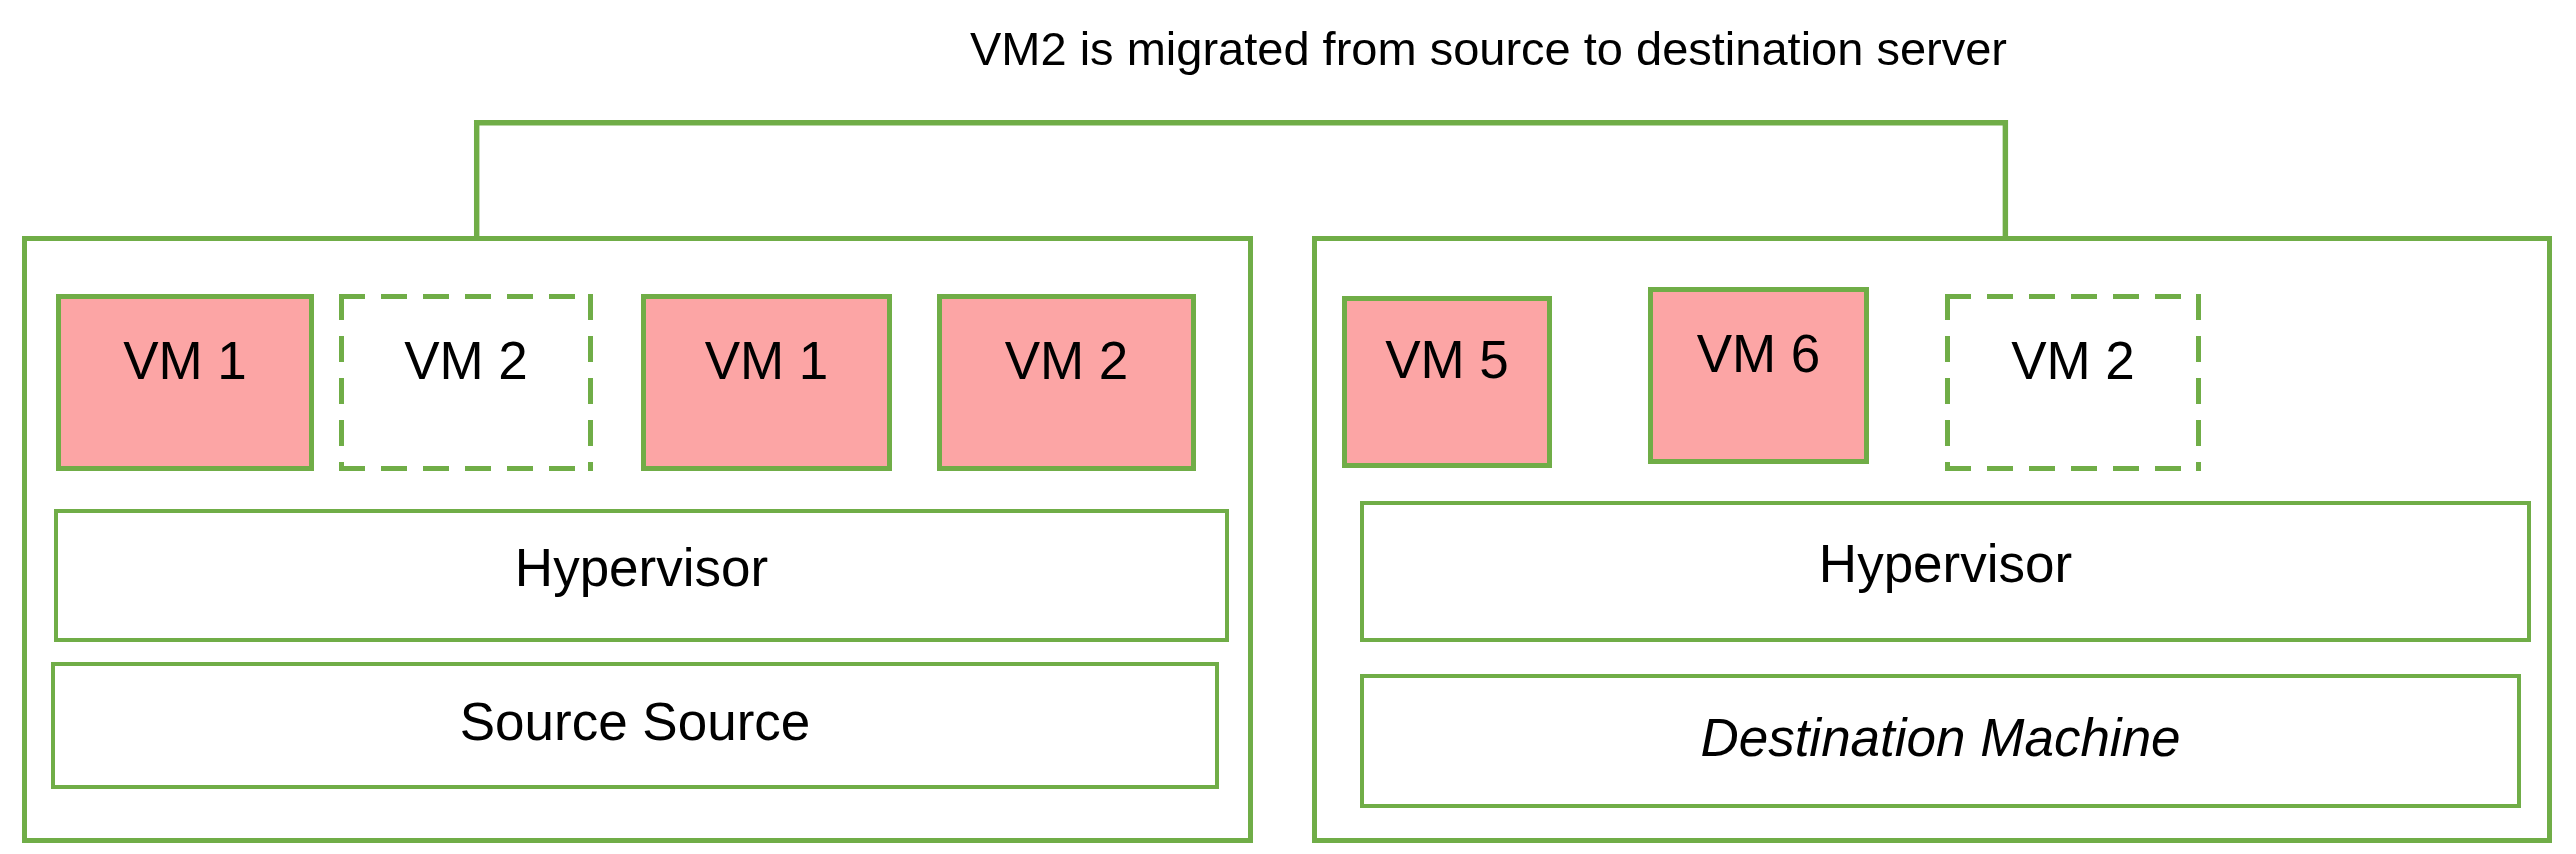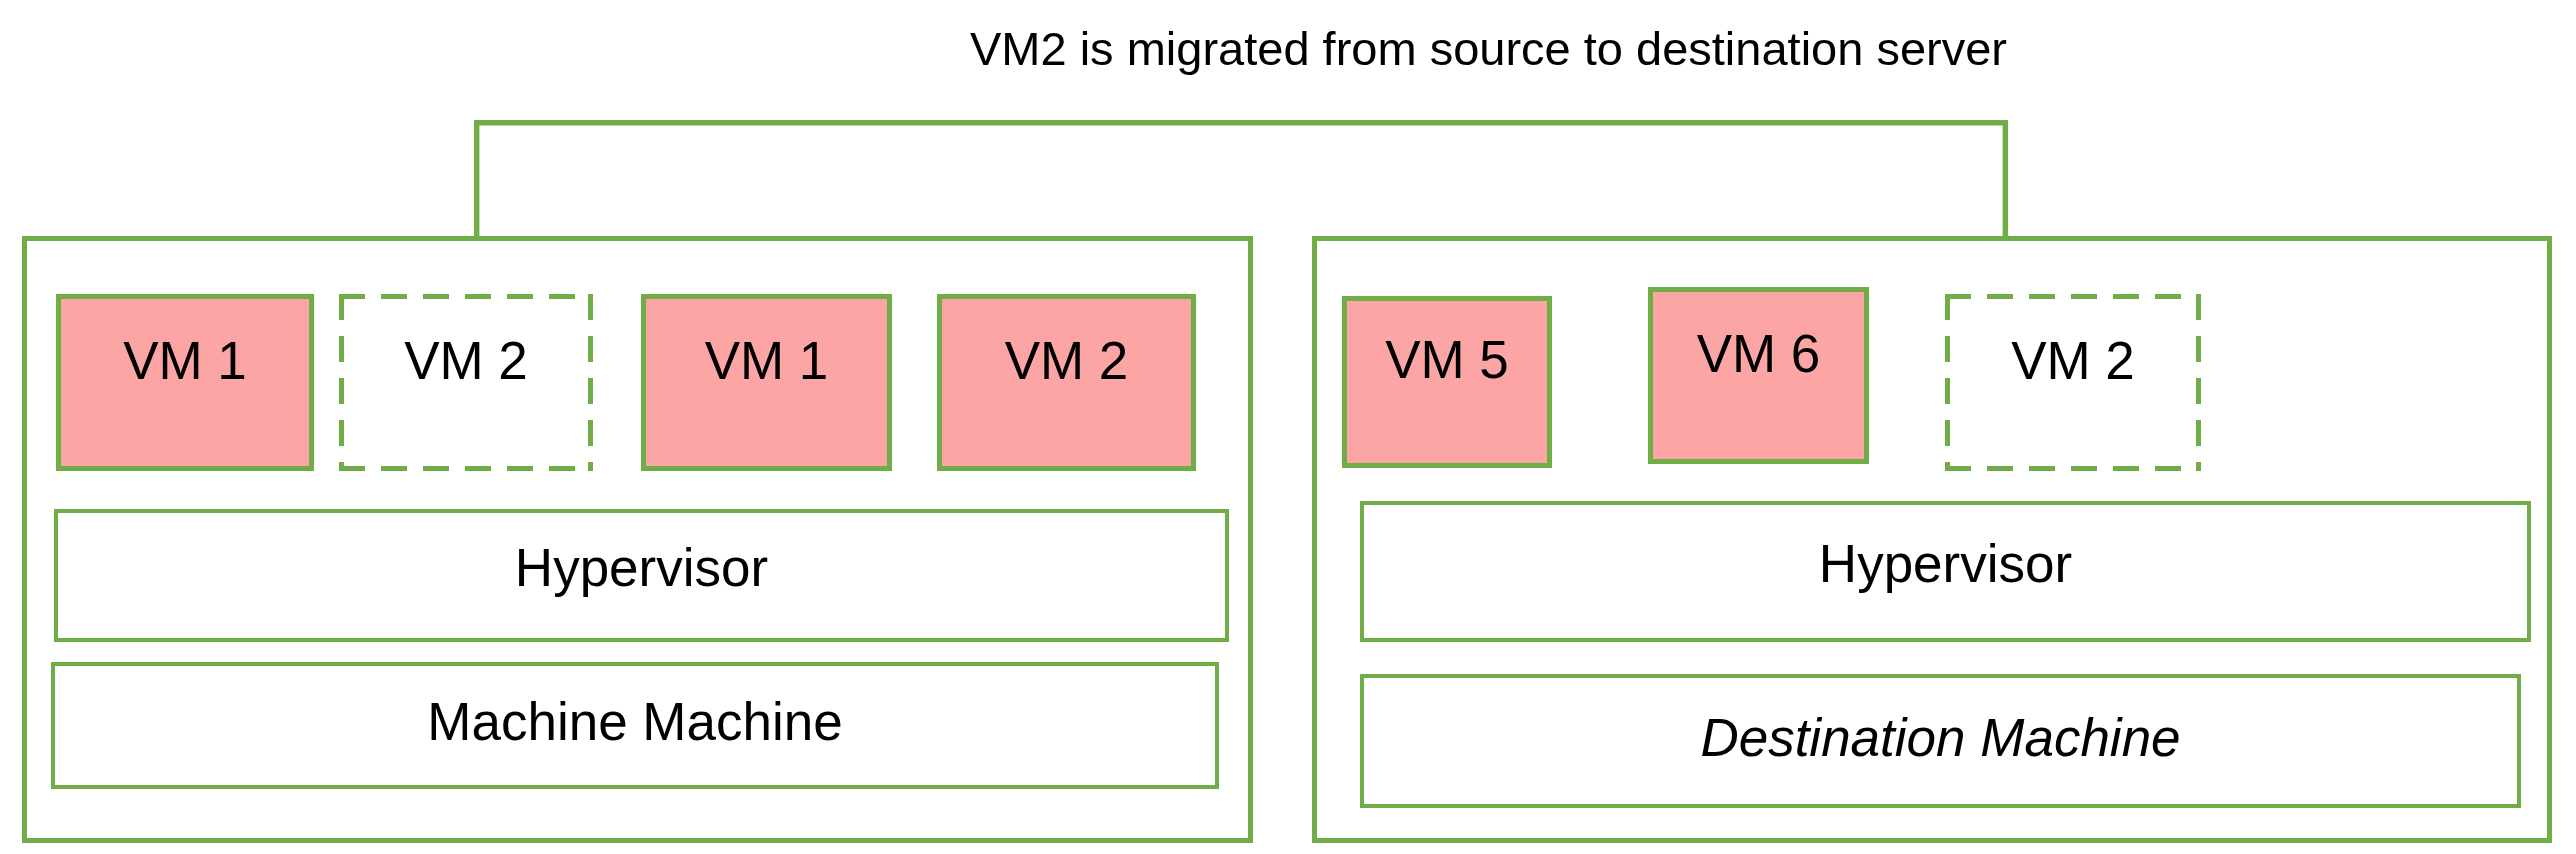--- a/index.html
+++ b/index.html
@@ -61,21 +61,21 @@
     <span>VM 1</span>
   </div>
   <div class="vmbox solid" style="left:937px; top:294px; width:259px; height:177px;">
     <span>VM 2</span>
   </div>
 
   <div class="bar hyp" style="left:54px; top:509px; width:1175px; height:133px;">
     <span>Hypervisor</span>
   </div>
   <div class="bar mach" style="left:51px; top:662px; width:1168px; height:127px;">
-    <span>Machine Machine</span>
+    <span>Source Source</span>
   </div>
 
   <div class="server-box" style="left:1312px; top:236px; width:1240px; height:607px;"></div>
 
   <div class="vmbox solid" style="left:1342px; top:296px; width:210px; height:172px;">
     <span>VM 5</span>
   </div>
   <div class="vmbox solid" style="left:1648px; top:287px; width:221px; height:177px;">
     <span>VM 6</span>
   </div>

